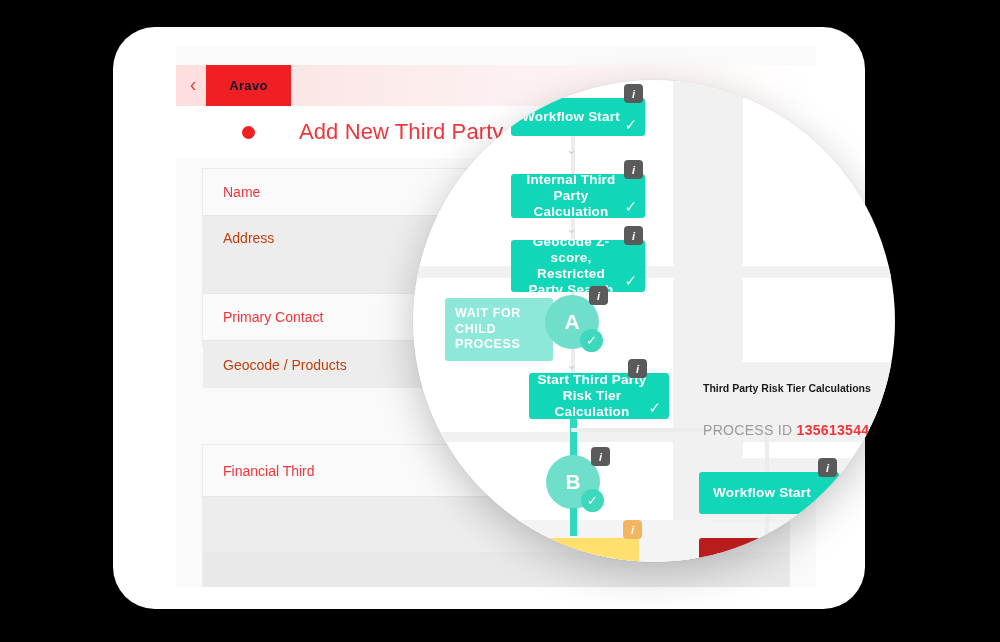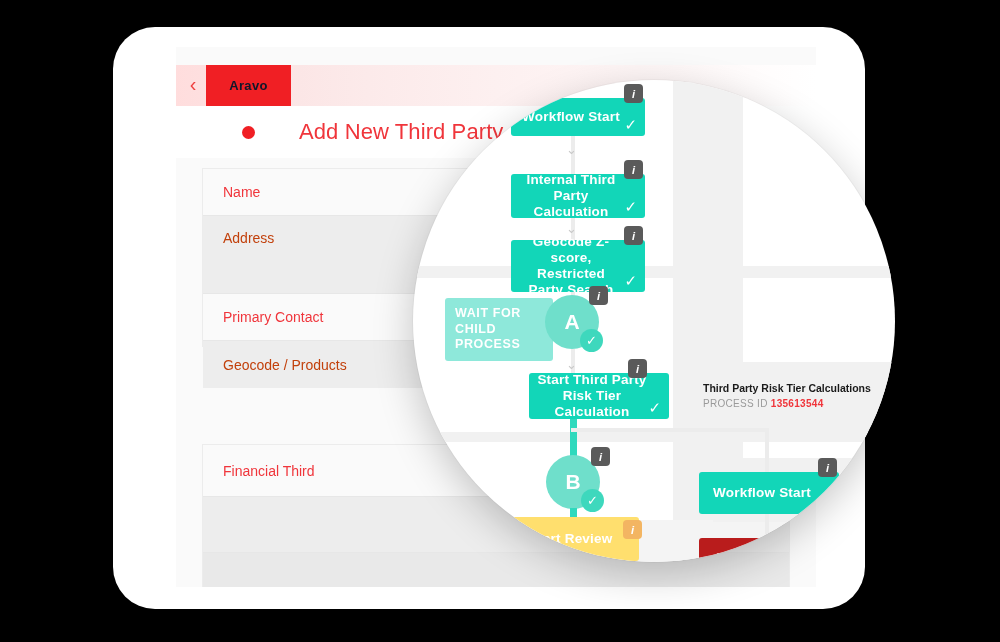--- a/index.html
+++ b/index.html
@@ -173,22 +173,22 @@
   }
   .hline { position: absolute; background: #ececec; height: 4px; }
 
   .proc-title {
     position: absolute;
     color: #1a1a1a; font-size: 10.5px; font-weight: bold;
     white-space: nowrap;
   }
   .proc-id {
     position: absolute;
-    color: #9a9a9a; font-size: 10px; font-weight: 500;
-    letter-spacing: .3px; white-space: nowrap;
+    color: #9a9a9a; font-size: 14px; font-weight: 500;
+    letter-spacing: .3px; white-space: nowrap; margin-top: 24px;
   }
   .proc-id b { color: #f0353b; font-weight: bold; }
   .lens-strip { position: absolute; background: #f1f1f1; }
 </style>
 </head>
 <body>
 
 <div id="stage">
 
   <div id="device">
@@ -298,21 +298,21 @@
       <div class="connector teal" style="left:157px; top:339px; height:44px; width:7px;"></div>
 
       <div class="wf-circle" style="left:133px; top:375px;">
         <span>B</span>
       </div>
       <div class="circle-tick" style="left:168px; top:409px;">✓</div>
       <div class="info-badge" style="left:178px; top:367px;">i</div>
 
       <div class="connector teal" style="left:157px; top:428px; height:28px; width:7px;"></div>
 
-      <div class="wf-node yellow" style="left:92px; top:437px; width:134px; height:44px;">
+      <div class="wf-node yellow" style="left:92px; top:458px; width:134px; height:44px;">
         <span>Expert Review</span>
       </div>
       <div class="info-badge amber" style="left:210px; top:440px;">i</div>
 
       <div class="hline" style="left:158px; top:348px; width:198px;"></div>
       <div class="connector" style="left:352px; top:348px; height:44px;"></div>
 
       <div class="proc-title" style="left:290px; top:302px;">Third Party Risk Tier Calculations</div>
       <div class="proc-id" style="left:290px; top:318px;">
         <span>PROCESS ID</span>

